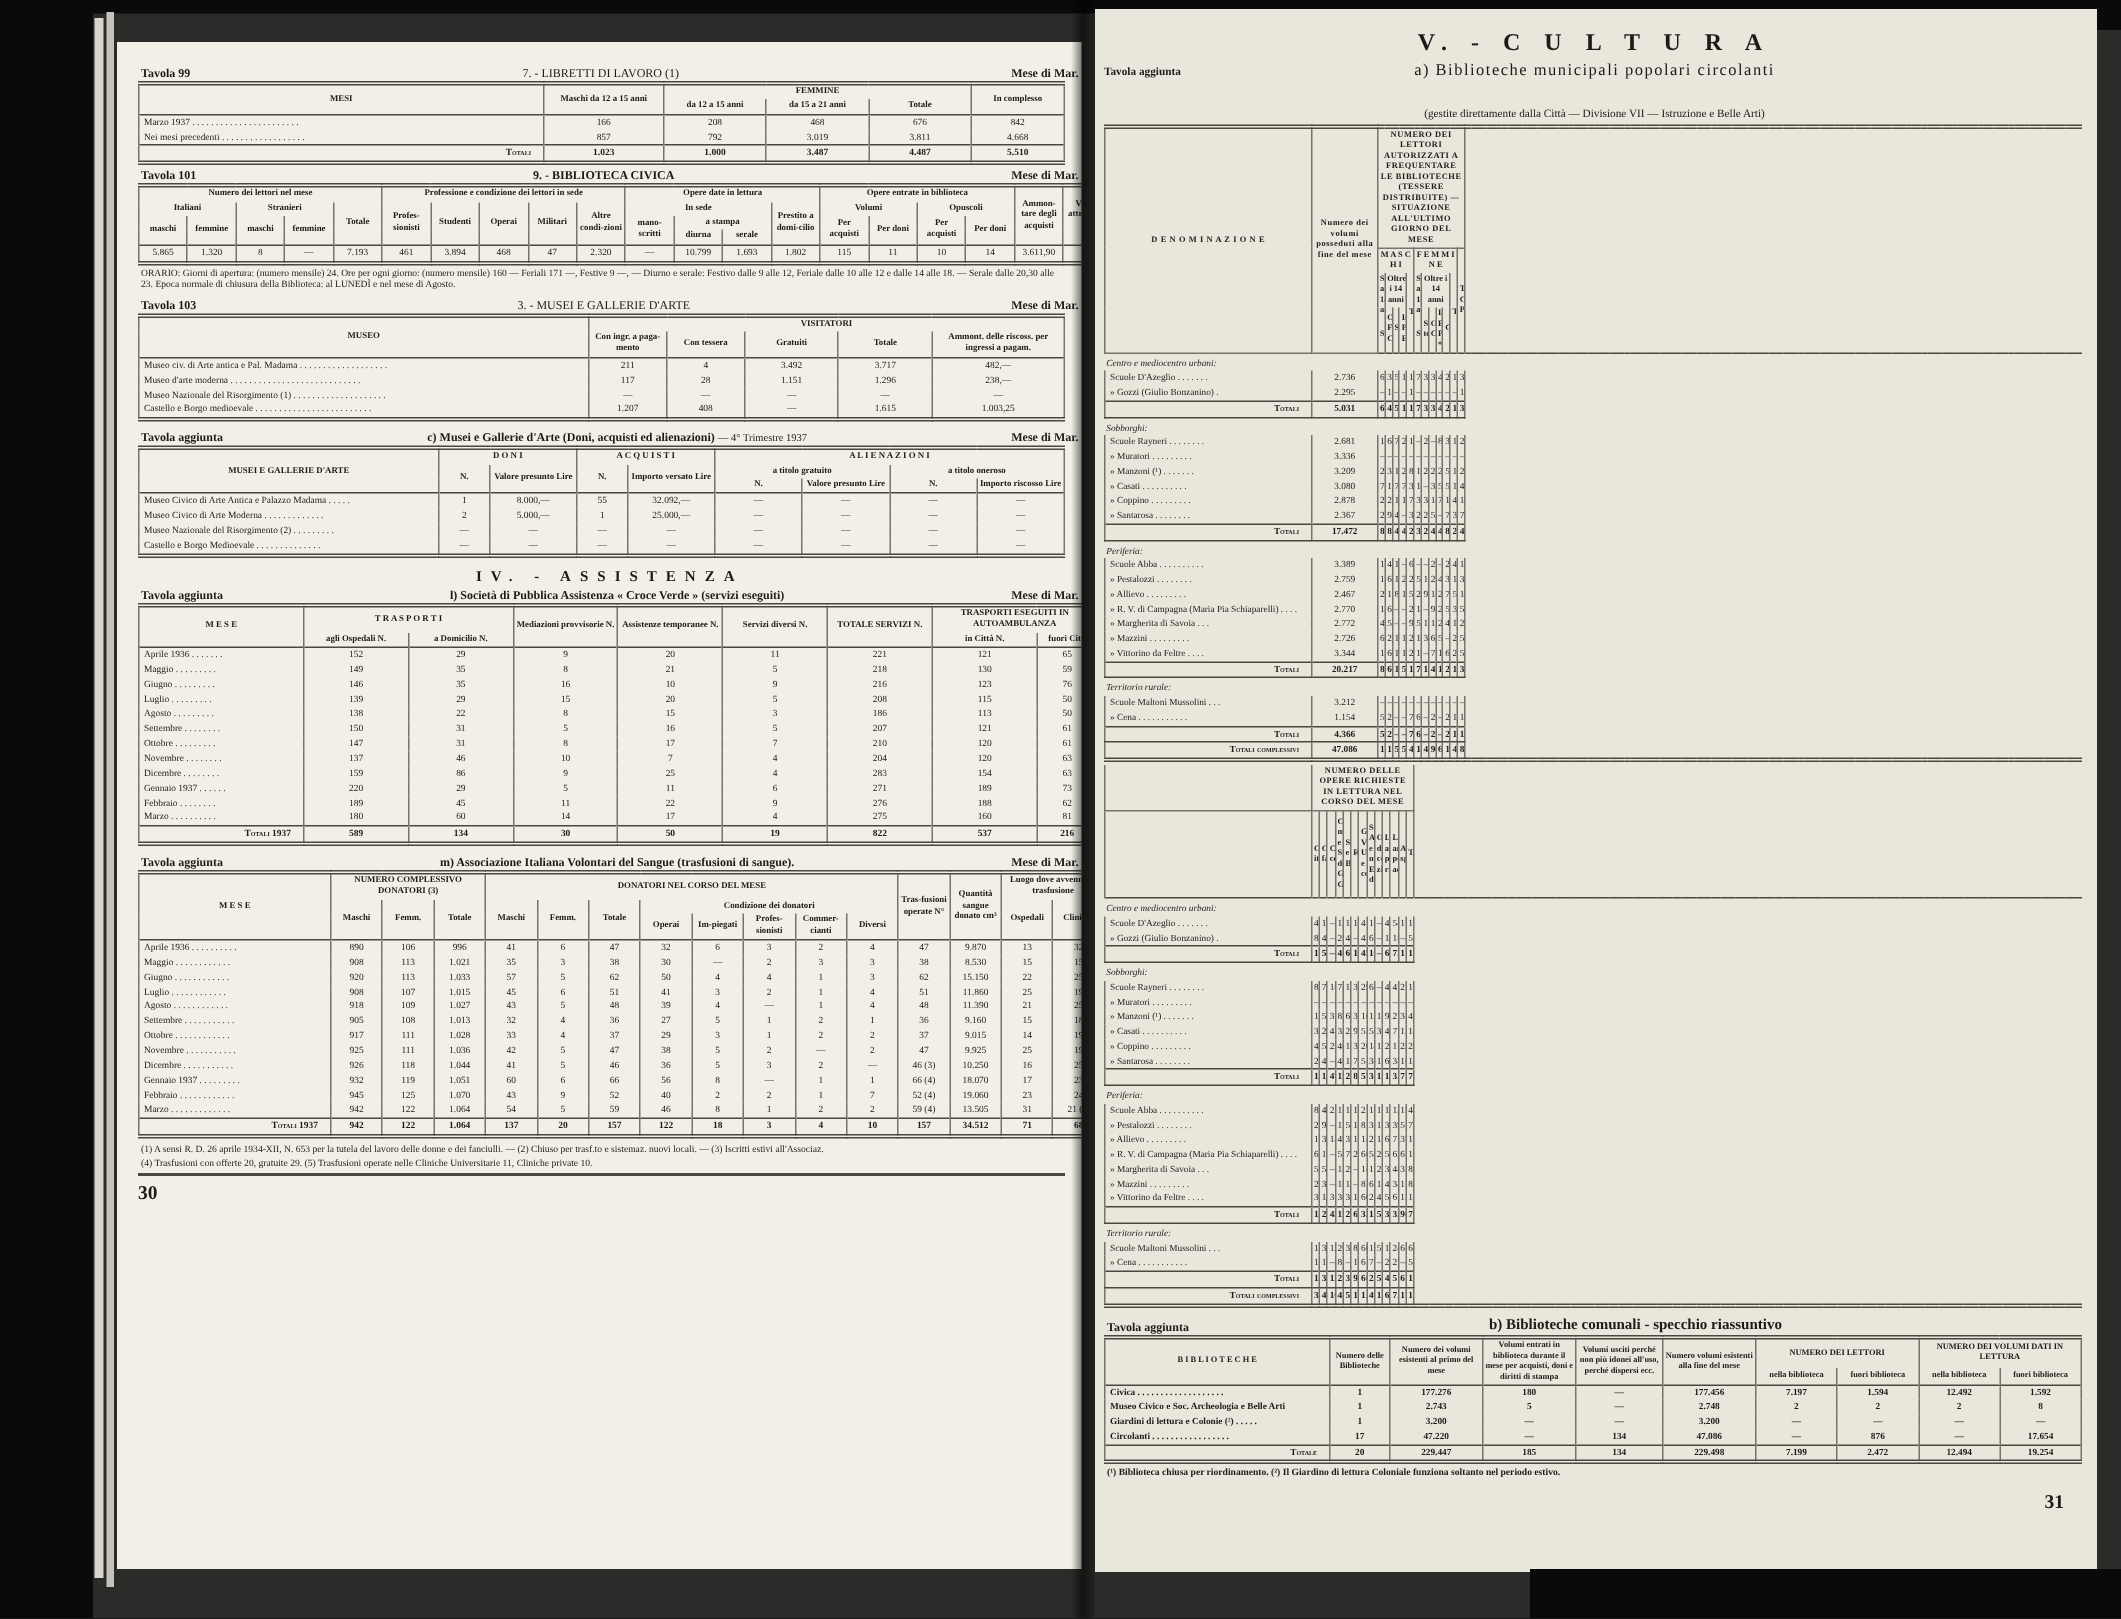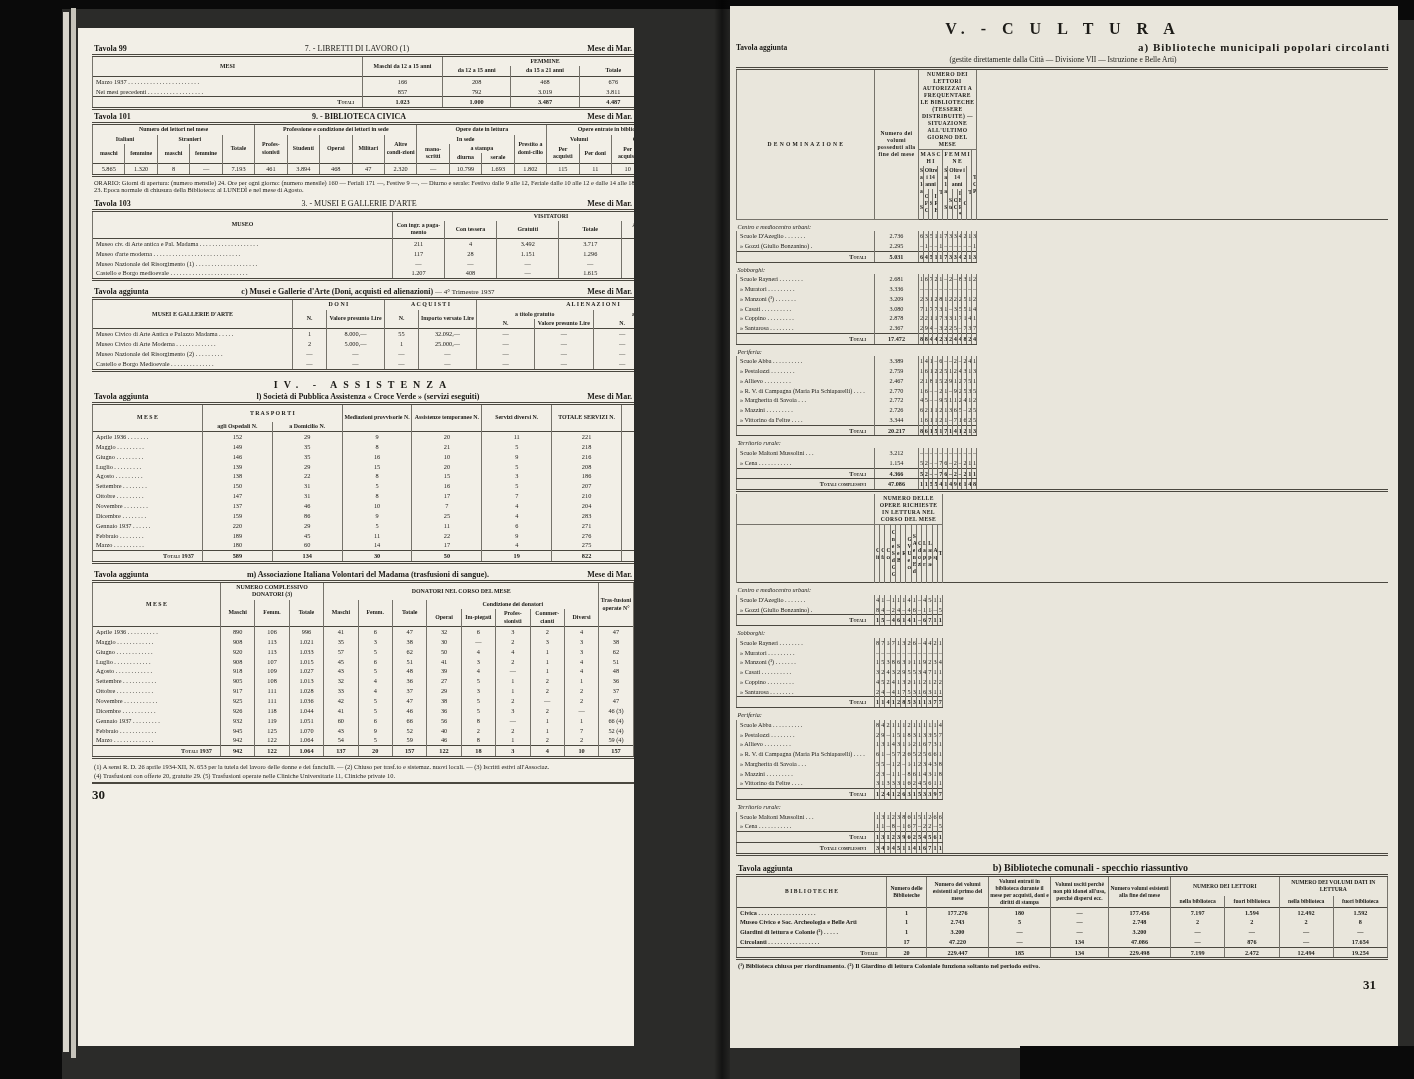--- a/index.html
+++ b/index.html
@@ -11,25 +11,25 @@
   #bar-topmid{left:818px;top:0;width:320px;height:26px;}
   #bar-topright{left:1345px;top:0;width:69px;height:20px;}
   #dot{position:absolute;left:1362px;top:9px;width:5px;height:5px;border-radius:50%;background:#e8e8e8;}
   #bar-left{left:0;top:0;width:62px;height:1079px;}
   #bar-bottom{left:1020px;top:1046px;width:394px;height:33px;}
   #edge1{position:absolute;left:63px;top:12px;width:6px;height:1040px;background:#d8d5cc;}
   #edge2{position:absolute;left:71px;top:8px;width:5px;height:1050px;background:#c6c3ba;}
   #gutter{position:absolute;left:714px;top:0;width:16px;height:1079px;
           background:linear-gradient(90deg,rgba(0,0,0,0),rgba(0,0,0,.55),rgba(0,0,0,.15));}
   .page{position:absolute;overflow:hidden;}
-  #page-left{left:78px;top:28px;width:556px;height:1018px;background:#f2efe7;padding:14px 0 0 14px;box-sizing:border-box;}
+  #page-left{left:78px;top:28px;width:643px;height:1018px;background:#f2efe7;padding:14px 0 0 14px;box-sizing:border-box;}
   #page-right{left:730px;top:6px;width:668px;height:1042px;background:#e9e6dc;padding:10px 8px 0 6px;box-sizing:border-box;}
   .tavline{display:flex;justify-content:space-between;align-items:flex-end;font-size:8px;font-weight:bold;margin:2px 2px 1px 2px;}
   h1.sec{ text-align:center;font-size:17px;letter-spacing:6px;font-weight:bold;margin:8px 0 4px;}
-  .ttl{text-align:right;font-size:11px;font-weight:bold;letter-spacing:1px;margin:0 0 2px;}
+  .ttl{text-align:center;font-size:11px;font-weight:normal;letter-spacing:1px;margin:0 0 18px;}
   .sub{text-align:center;font-size:7.5px;margin:0 0 3px;}
   table{border-collapse:collapse;table-layout:fixed;background:transparent;}
   th,td{border-left:1px solid #76736b;border-right:1px solid #76736b;padding:1px 1px;
         font-size:6.3px;text-align:center;vertical-align:middle;overflow:hidden;line-height:1.25;}
   th{font-size:5.9px;font-weight:bold;}
   thead{border-bottom:1.5px solid #4a473f;}
   table{border-top:3px double #4a473f;border-bottom:3px double #4a473f;}
   thead tr.bn th{border-bottom:1px solid #76736b;font-size:5.6px;letter-spacing:.4px;}
   td.lbl{text-align:left;padding-left:3px;white-space:nowrap;}
   tr.sec td{text-align:left;font-style:italic;font-size:6.3px;border-left:none;border-right:none;padding-top:3px;}
@@ -517,21 +517,21 @@
             <td>19</td>
             <td>822</td>
             <td>537</td>
             <td>216</td>
           </tr>
         </tbody>
     </table>
 
     <div class="tavline mt">
       <span>Tavola aggiunta</span>
-      <span style="font-weight:bold">m) Associazione Italiana Volontari del Madama (trasfusioni di sangue).</span>
+      <span style="font-weight:bold">m) Associazione Italiana Volontari del Sangue (trasfusioni di sangue).</span>
       <span>Mese di Mar.</span>
     </div>
     <table id="tsangue" style="width:645px">
       <colgroup>
           <col style="width:128px">
         </colgroup>
       <thead>
         <tr>
           <th rowspan="3">M E S E</th>
           <th colspan="3">NUMERO COMPLESSIVO DONATORI (3)</th>

